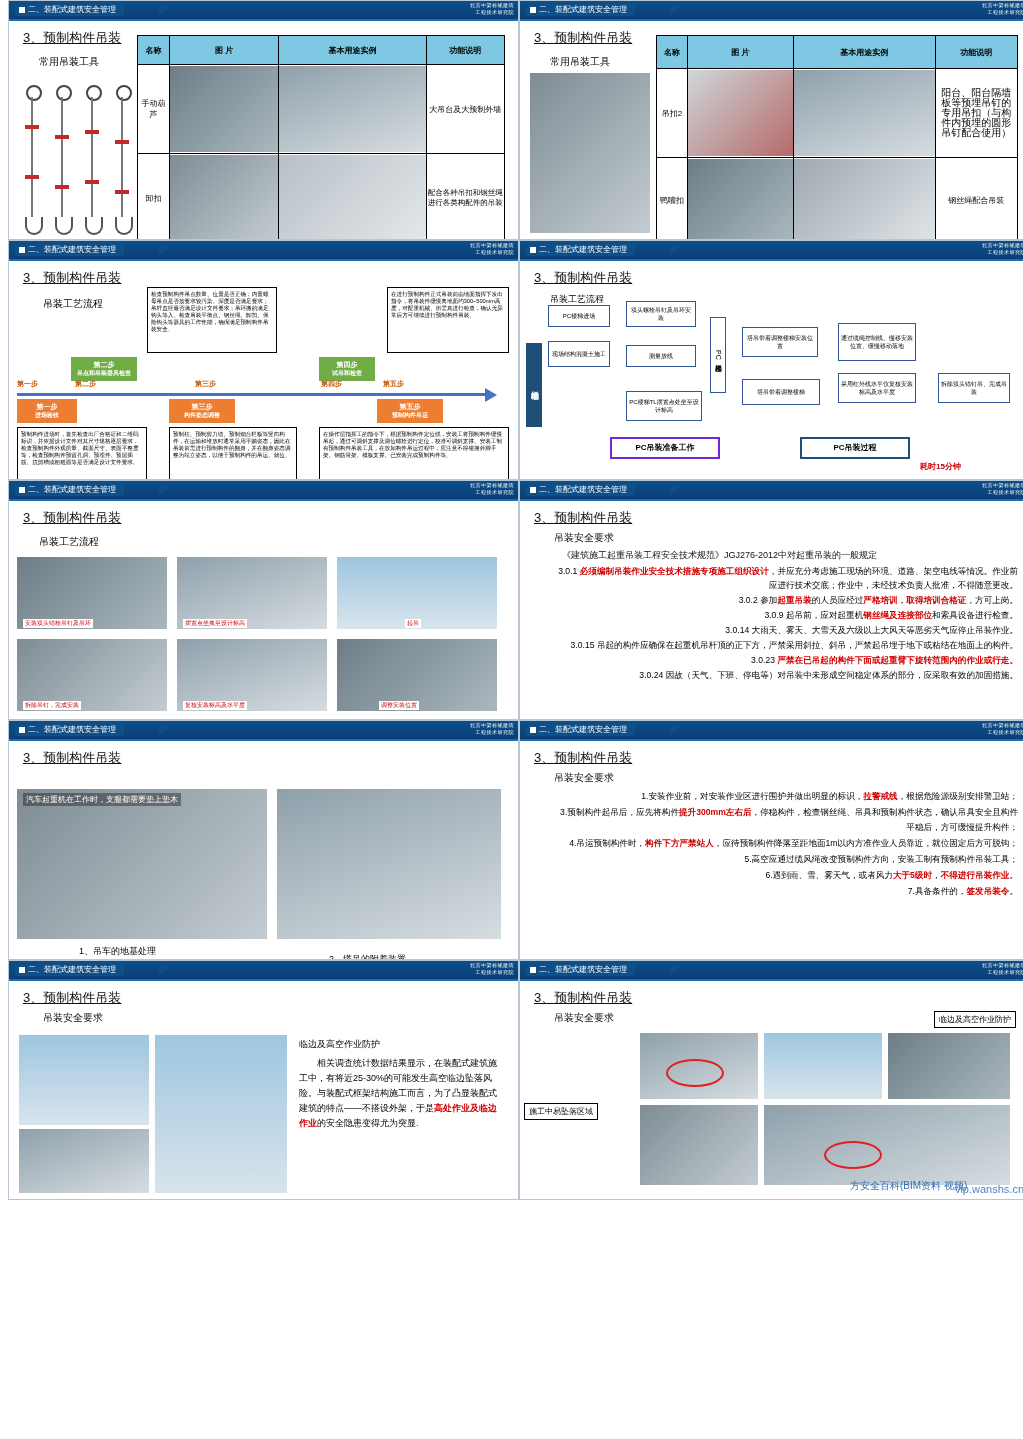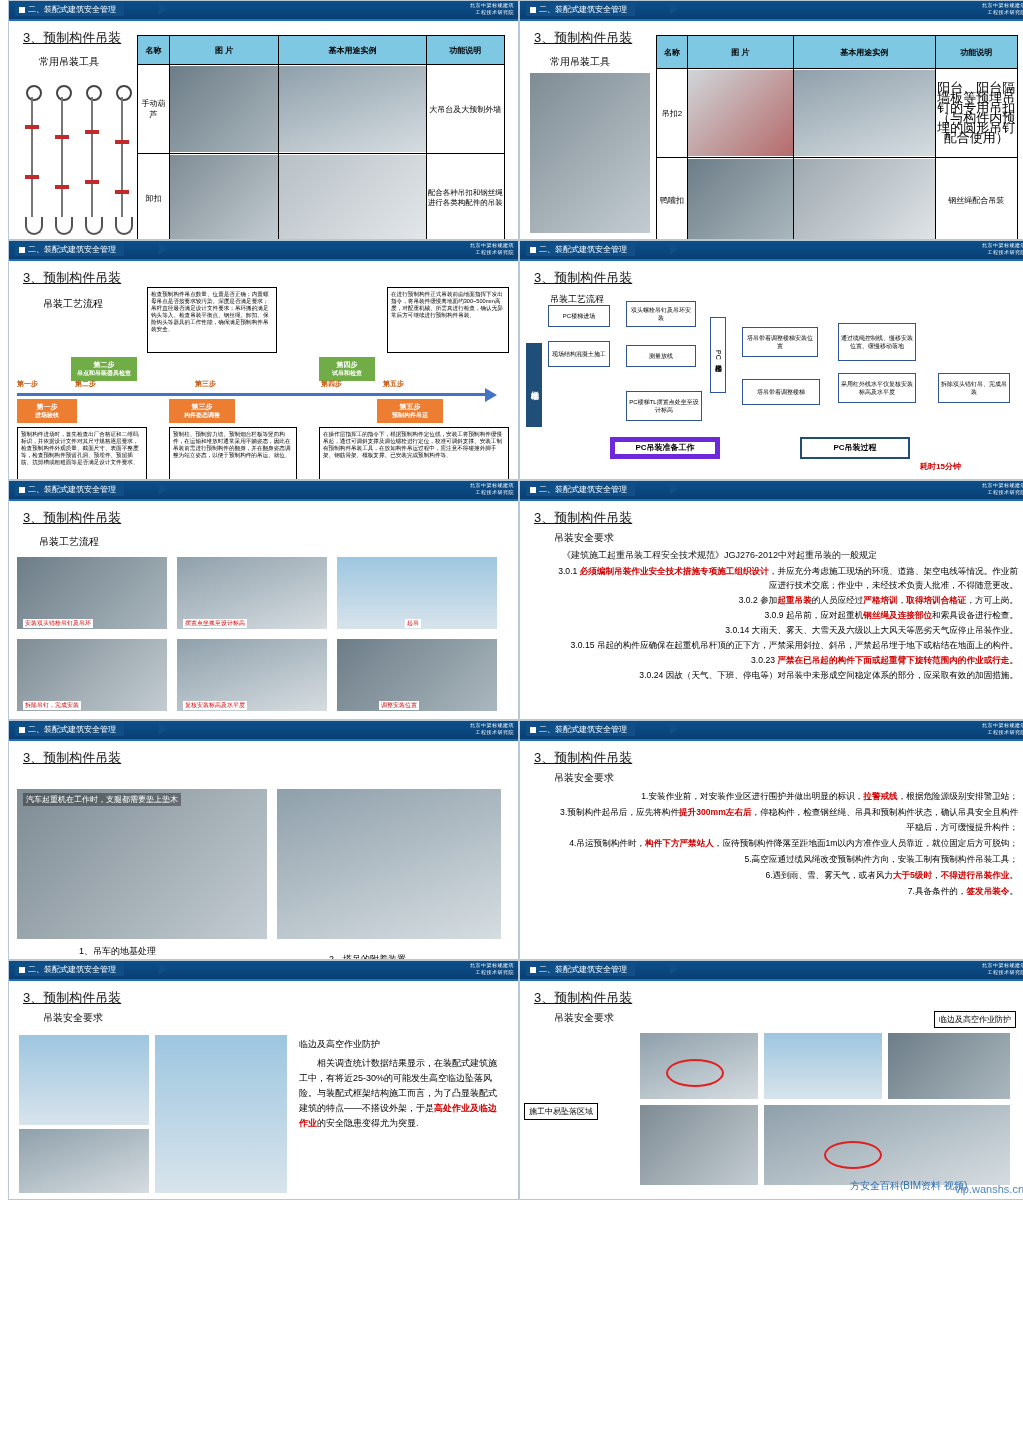--- a/index.html
+++ b/index.html
@@ -166,21 +166,21 @@
           <th class="thead" style="width:80px">功能说明</th>
         </tr>
         <tr>
           <td style="height:86px;font-size:8px">吊扣2</td>
           <td style="padding:0">
                 <div class="pb" style="height:86px;background:linear-gradient(135deg,#d0d6da,#b56a6a)"></div>
               </td>
           <td style="padding:0">
                 <div class="pb g3" style="height:86px"></div>
               </td>
-          <td style="font-size:13px;line-height:10px">阳台、阳台隔墙板等预埋吊钉的专用吊扣（与构件内预埋的圆形吊钉配合使用）</td>
+          <td style="font-size:10px;line-height:10px">阳台、阳台隔墙板等预埋吊钉的专用吊扣（与构件内预埋的圆形吊钉配合使用）</td>
         </tr>
         <tr>
           <td style="height:82px;font-size:8px">鸭嘴扣</td>
           <td style="padding:0">
                 <div class="pb g2" style="height:82px"></div>
               </td>
           <td style="padding:0">
                 <div class="pb" style="height:82px;background:linear-gradient(135deg,#9fa9b0,#dfe4e7)"></div>
               </td>
           <td style="font-size:8px">钢丝绳配合吊装</td>
@@ -264,21 +264,21 @@
       <div class="fbox" style="left:106px;top:40px;width:70px;height:26px">双头螺栓吊钉及吊环安装</div>
       <div class="fbox" style="left:106px;top:84px;width:70px;height:22px">测量放线</div>
       <div class="fbox" style="left:190px;top:56px;width:16px;height:76px;writing-mode:vertical-rl;font-size:7px">PC楼梯吊起</div>
       <div class="fbox" style="left:106px;top:130px;width:76px;height:30px">PC楼梯TL摆置点处坐至设计标高</div>
       <div class="fbox" style="left:222px;top:66px;width:76px;height:30px">塔吊带着调整楼梯安装位置</div>
       <div class="fbox" style="left:318px;top:62px;width:78px;height:38px">通过缆绳控制线、慢移安装位置、缓慢移动落地</div>
       <div class="fbox" style="left:318px;top:112px;width:78px;height:30px">采用红外线水平仪复核安装标高及水平度</div>
       <div class="fbox" style="left:222px;top:118px;width:78px;height:26px">塔吊带着调整楼梯</div>
       <div class="fbox" style="left:418px;top:112px;width:72px;height:30px">拆除双头锚钉吊、完成吊装</div>
 
-      <div class="fbox bold" style="left:90px;top:176px;width:110px;height:22px;border:5px solid #6d28d9">PC吊装准备工作</div>
+      <div class="fbox bold" style="left:90px;top:176px;width:110px;height:22px;border:2px solid #6d28d9">PC吊装准备工作</div>
       <div class="fbox bold" style="left:280px;top:176px;width:110px;height:22px;border:2px solid #1f4e79">PC吊装过程</div>
       <div style="position:absolute;left:400px;top:200px;font-size:8px;color:#c00;font-weight:bold">耗时15分钟</div>
     </div>
   </div>
 
   <div class="slide">
     <div class="hdr">
       <div class="tab">
           <span class="sq"></span>
           <span>二、装配式建筑安全管理</span>

